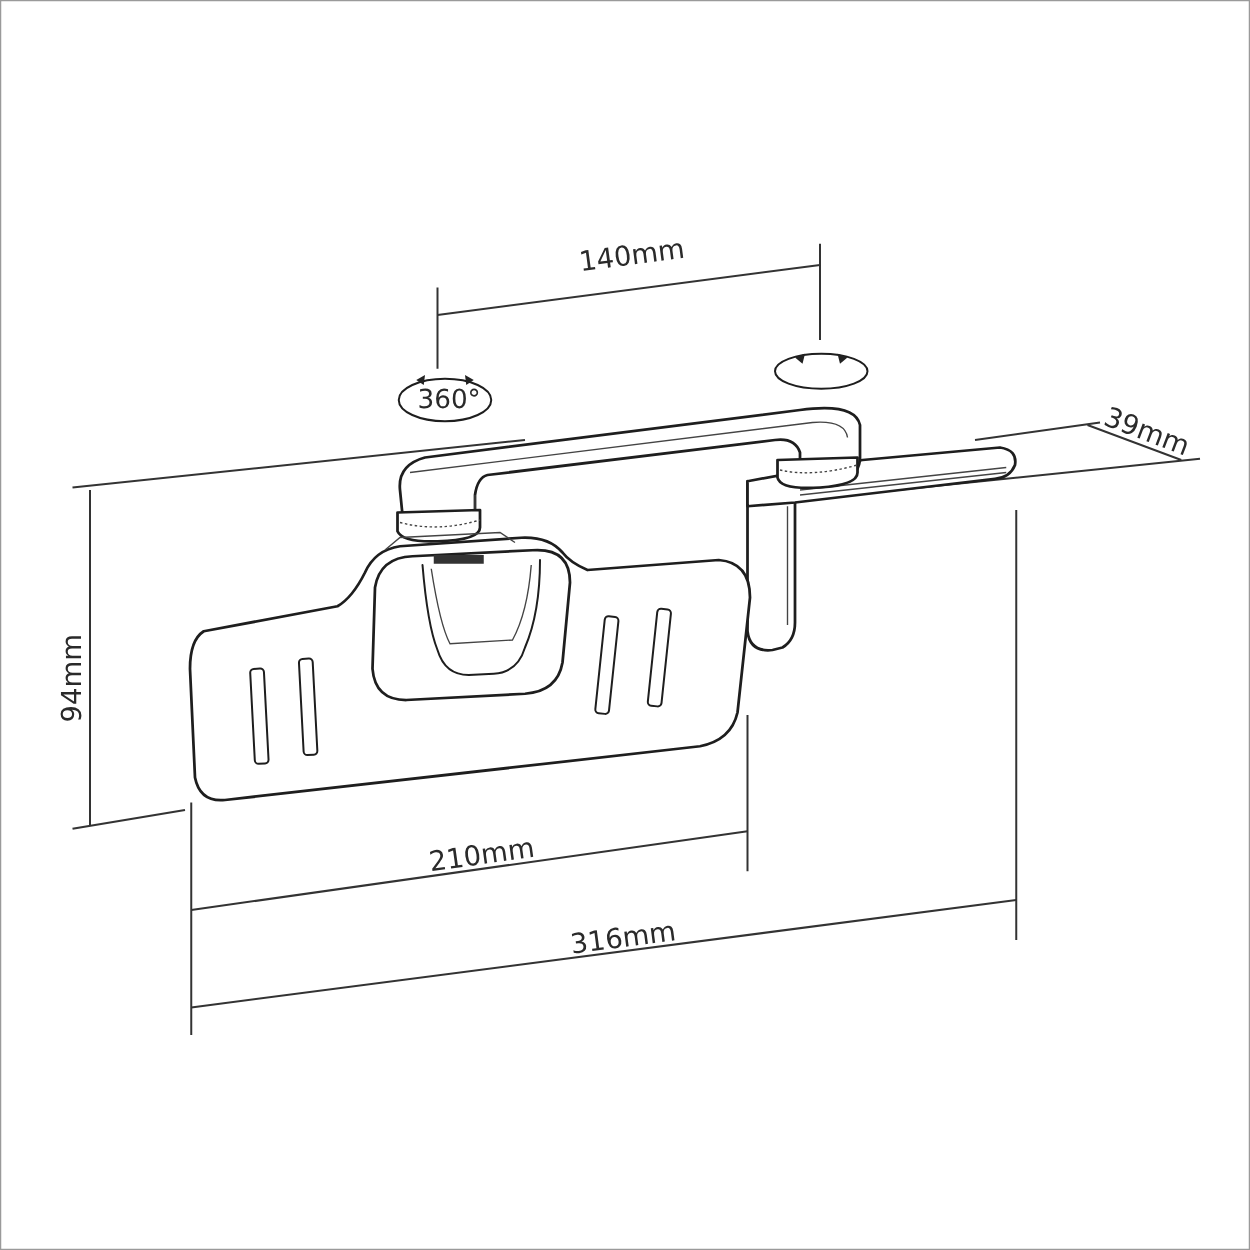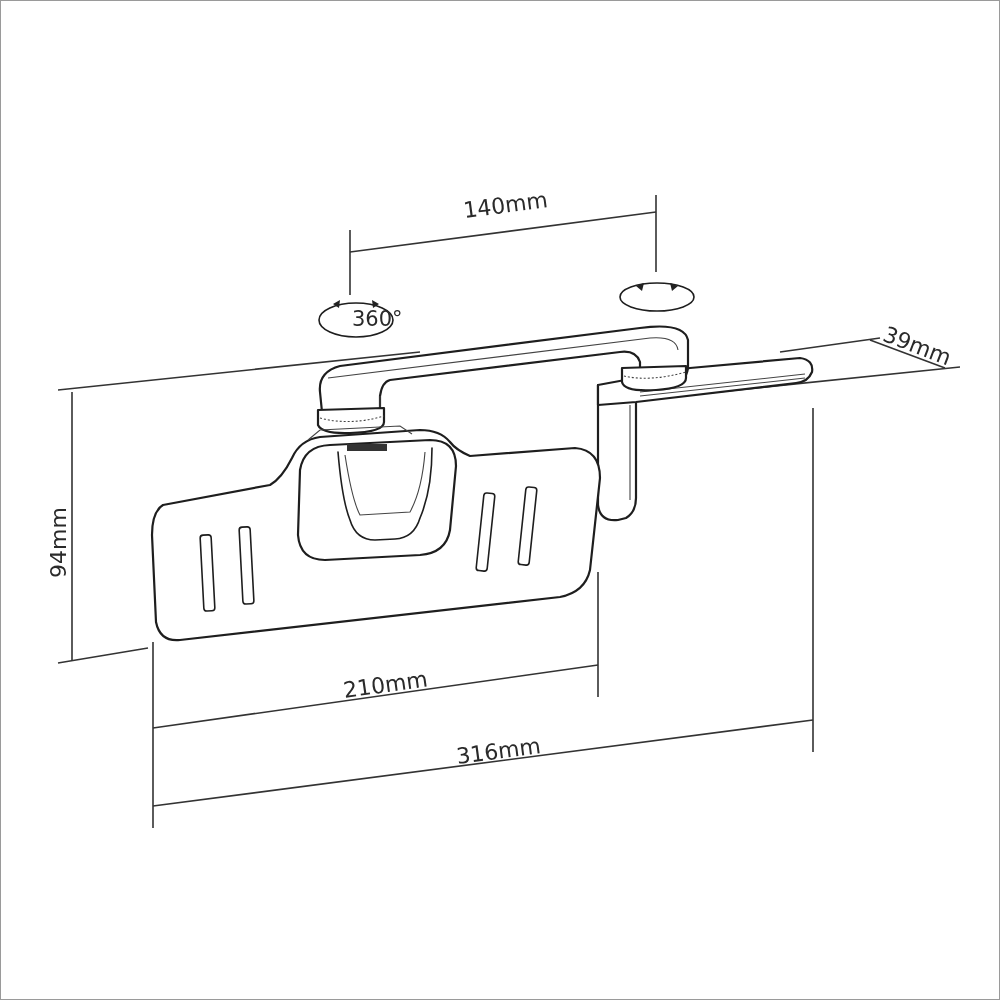--- a/index.html
+++ b/index.html
@@ -105,13 +105,13 @@
 <div class="label" style="left:465px; top:200px; transform: rotate(-7.5deg);">140mm</div>
 
 <div class="label" style="left:880px; top:322px; transform: rotate(21deg);">39mm</div>
 
 <div class="label" style="left:70px; top:556px; transform: rotate(-90deg);">94mm</div>
 
 <div class="label" style="left:345px; top:680px; transform: rotate(-8deg);">210mm</div>
 
 <div class="label" style="left:458px; top:746px; transform: rotate(-7.5deg);">316mm</div>
 
-<div class="label" style="left:352px; top:309px; font-size:21px;">360°</div>
+<div class="label" style="left:334px; top:309px; font-size:21px;">360°</div>
 
 </body></html>

